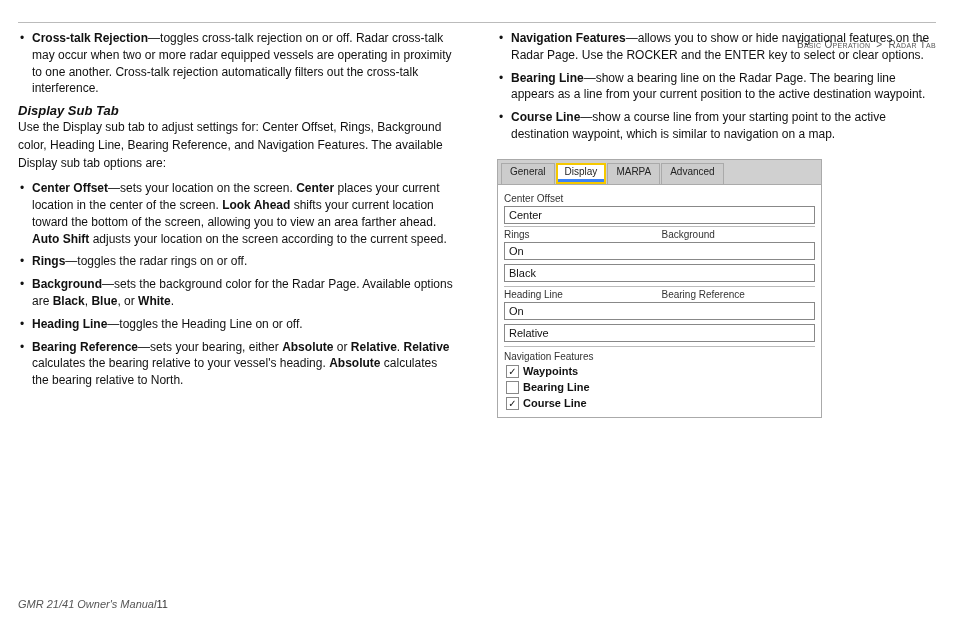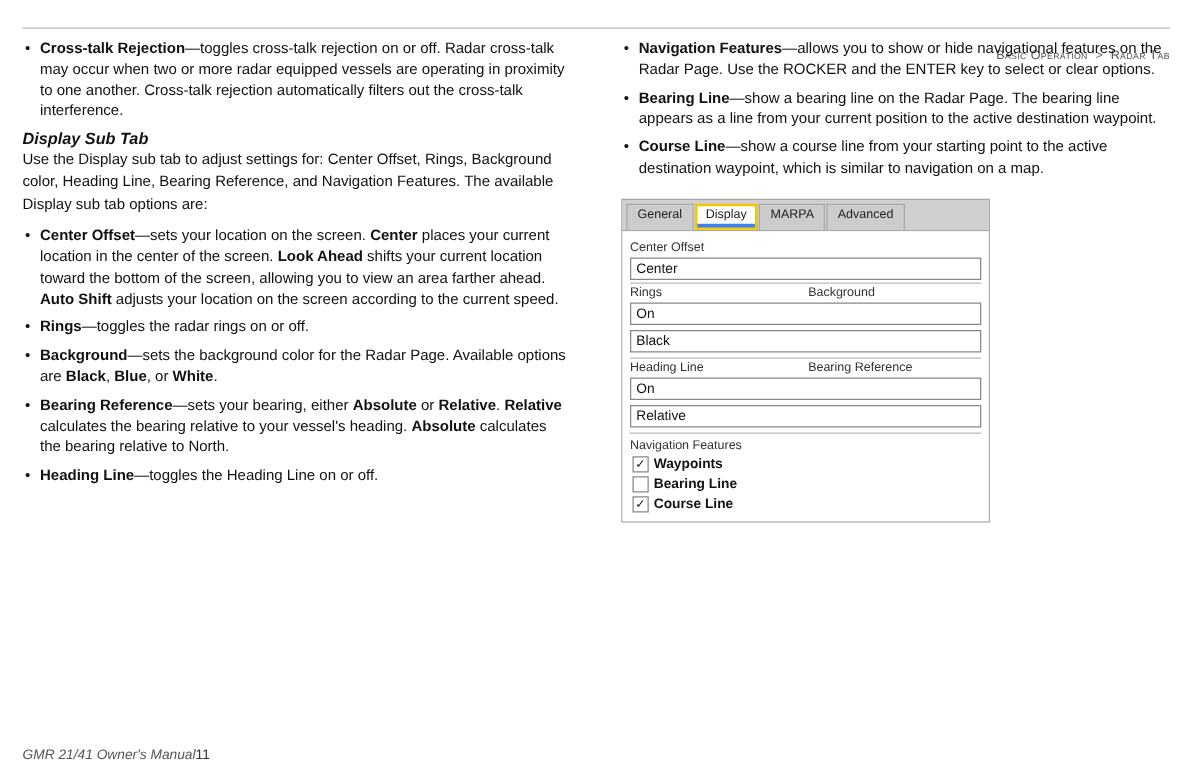--- a/index.html
+++ b/index.html
@@ -82,21 +82,21 @@
       font-weight: bold;
     }
     .key-bold {
       font-weight: normal;
       font-family: Arial, sans-serif;
     }
     
     .ui-panel {
       margin-top: 16px;
       border: 1px solid #aaa;
-      width: 295px;
+      width: 325px;
       background: #e8e8e8;
       font-size: 11px;
     }
     .ui-panel-tabs {
       display: flex;
       background: #d0d0d0;
       border-bottom: 1px solid #aaa;
       padding: 3px 3px 0 3px;
       gap: 0;
     }
@@ -240,25 +240,25 @@
 
       <li>
         <span class="item-bold">Rings</span>—toggles the radar rings on or off.
       </li>
 
       <li>
         <span class="item-bold">Background</span>—sets the background color for the Radar Page. Available options are <span class="item-bold">Black</span>, <span class="item-bold">Blue</span>, or <span class="item-bold">White</span>.
       </li>
 
       <li>
+        <span class="item-bold">Heading Line</span>—toggles the Heading Line on or off.
+      </li>
+
+      <li>
         <span class="item-bold">Bearing Reference</span>—sets your bearing, either <span class="item-bold">Absolute</span> or <span class="item-bold">Relative</span>. <span class="item-bold">Relative</span> calculates the bearing relative to your vessel's heading. <span class="item-bold">Absolute</span> calculates the bearing relative to North.
-      </li>
-
-      <li>
-        <span class="item-bold">Heading Line</span>—toggles the Heading Line on or off.
       </li>
     </ul>
   </div>
 
   <div class="right-col">
     <ul>
 
       <li>
         <span class="item-bold">Navigation Features</span>—allows you to show or hide navigational features on the Radar Page. Use the <span class="key-bold">ROCKER</span> and the <span class="key-bold">ENTER</span> key to select or clear options.
       </li>

